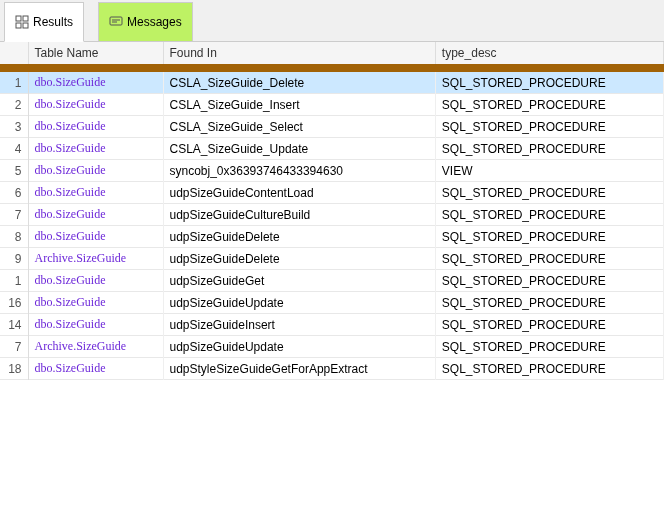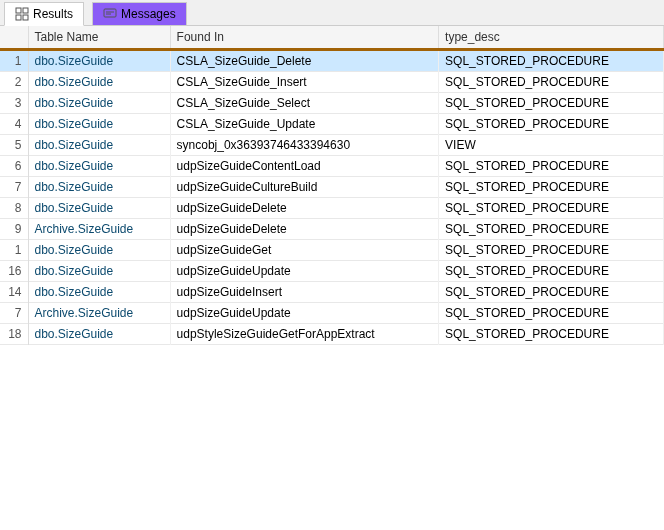--- a/index.html
+++ b/index.html
@@ -21,37 +21,37 @@
     .tab-bar {
       display: flex;
       background: #f0f0f0;
       border-bottom: 1px solid #ccc;
       padding-top: 2px;
       padding-left: 4px;
     }
     .tab {
       display: flex;
       align-items: center;
-      padding: 4px 10px;
+      padding: 12px 10px;
       border: 1px solid #ccc;
       border-bottom: none;
       background: #fff;
       cursor: pointer;
       font-size: 12px;
       gap: 4px;
-      margin-right: 8px;
+      margin-right: 14px;
     }
     .tab.active {
       background: #fff;
       border-bottom: 1px solid #fff;
       margin-bottom: -1px;
       z-index: 1;
     }
     .tab.inactive {
-      background: #8b5cf6;
+      background: #bef264;
     }
     .tab-icon {
       width: 14px;
       height: 14px;
     }
     .content {
       flex: 1;
       overflow: auto;
       background: #fff;
     }
@@ -60,21 +60,21 @@
       border-collapse: collapse;
       font-size: 12px;
     }
     thead tr {
       background: #f5f5f5;
     }
     thead th {
       text-align: left;
       padding: 4px 6px;
       border-right: 1px solid #ddd;
-      border-bottom: 3px solid #a16207;
+      border-bottom: 8px solid #a16207;
       font-weight: normal;
       color: #333;
       white-space: nowrap;
     }
     thead th:first-child {
       width: 28px;
       text-align: center;
       color: transparent;
     }
     tbody tr {
@@ -91,21 +91,22 @@
       width: 28px;
       min-width: 28px;
     }
     td {
       padding: 3px 6px;
       border-right: 1px solid #efefef;
       white-space: nowrap;
       color: #000;
     }
     td.table-name {
-      color: #0c4a6e;
+      color: #6d28d9;
+      font-family: Liberation Serif, serif;
     }
   </style>
 </head>
 <body>
 
 <div class="window">
   <div class="tab-bar">
     <div class="tab active">
       <svg class="tab-icon" viewBox="0 0 14 14" xmlns="http://www.w3.org/2000/svg">
         <rect x="1" y="1" width="5" height="5" fill="none" stroke="#555" stroke-width="1"></rect>

